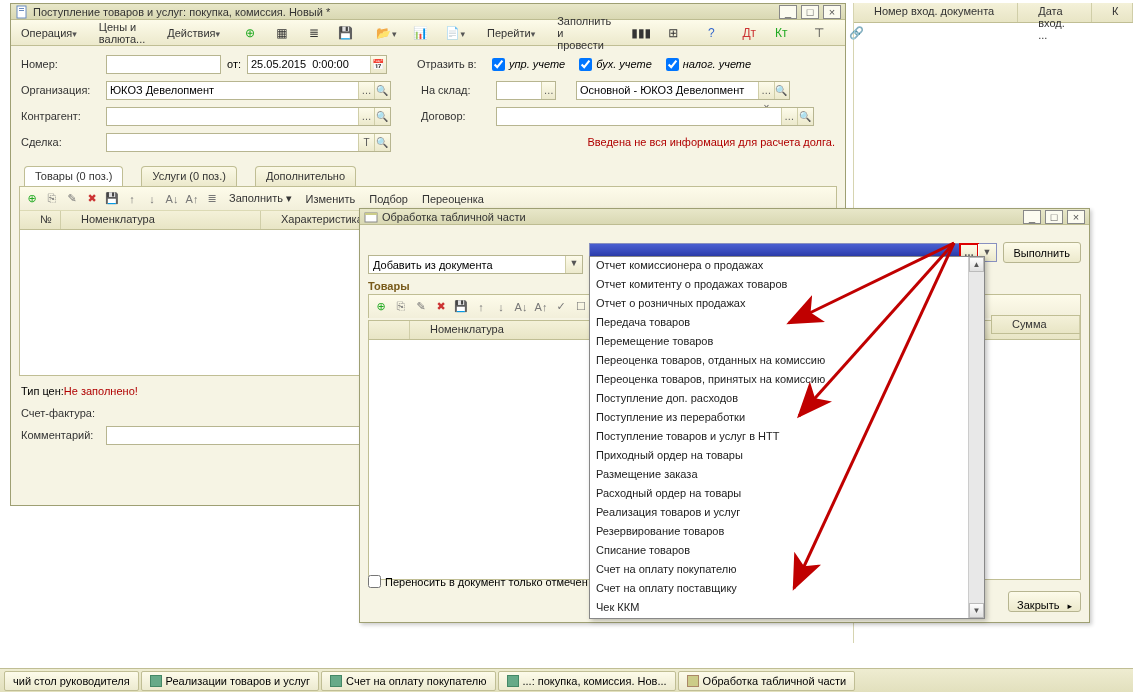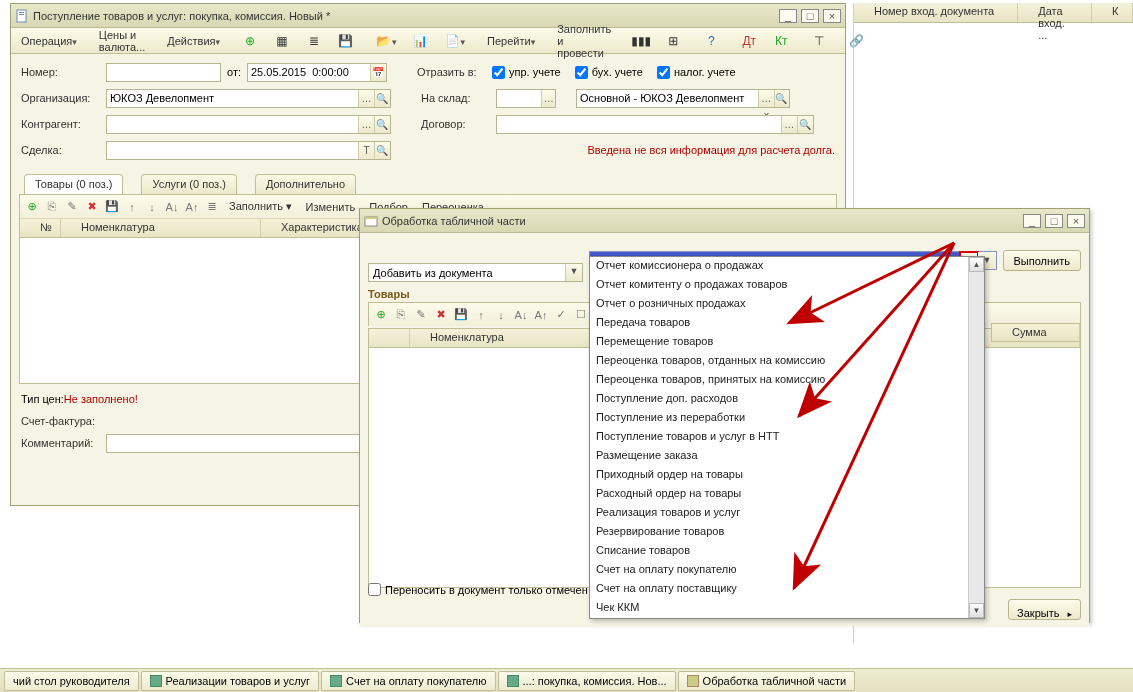--- a/index.html
+++ b/index.html
@@ -1,21 +1,21 @@
 <!DOCTYPE html>
 <html><head>
 <meta charset="utf-8">
 <style>
   * { box-sizing: border-box; margin: 0; padding: 0; font-family: Tahoma, Arial, sans-serif; font-size: 11px; }
   body { background: #fff; width: 1133px; height: 692px; overflow: hidden; position: relative; }
 
   
   .win { position: absolute; border: 1px solid #9e9f73; background: #f6f4e4; }
   .win-main { left: 10px; top: 3px; width: 836px; height: 503px; }
-  .titlebar { height: 24px; background: linear-gradient(#e8e7c9, #d9d8b3); border-bottom: 1px solid #bdbc91; display: flex; align-items: center; padding: 0 4px; justify-content: center; }
+  .titlebar { height: 16px; background: linear-gradient(#e8e7c9, #d9d8b3); border-bottom: 1px solid #bdbc91; display: flex; align-items: center; padding: 0 4px; justify-content: center; }
   .title-icon { width: 14px; height: 14px; margin-right: 4px; }
   .title-text { flex: 1; color: #333; }
   .winbtns { display: flex; gap: 4px; }
   .winbtn { width: 18px; height: 14px; border: 1px solid #888; background: #fcfbf0; text-align: center; line-height: 12px; color: #555; cursor: pointer; }
 
   
   .toolbar { height: 26px; background: linear-gradient(#fdfbea, #ece9cc); border-bottom: 1px solid #c0be94; display: flex; align-items: center; padding: 0 3px; gap: 2px; }
   .tbtn { height: 20px; padding: 0 6px; display: inline-flex; align-items: center; border: 1px solid transparent; color: #333; cursor: pointer; }
   .tbtn .dd::after { content: ' ▾'; font-size: 9px; color: #555; }
   .sep { width: 1px; height: 18px; background: #c0be94; margin: 0 2px; }
@@ -23,21 +23,21 @@
 
   
   .form { padding: 6px 10px; }
   .row { display: flex; align-items: center; height: 24px; margin-bottom: 2px; }
   .lbl { width: 85px; color: #333; }
   .col2 { margin-left: 30px; }
   .field { height: 19px; border: 1px solid #b7b590; background: #fff; display: inline-flex; align-items: center; }
   .field input { border: none; outline: none; height: 17px; padding: 0 3px; background: transparent; width: 100%; }
   .fbtn { width: 18px; height: 17px; border-left: 1px solid #d0cea8; background: linear-gradient(#fdfbea,#ece9cc); text-align: center; line-height: 17px; color: #555; cursor: pointer; font-size: 10px; }
   .chk { margin-right: 4px; }
-  .chklbl { margin-right: 14px; }
+  .chklbl { margin-right: 14px; font-style: italic; }
   .info-red { color: #b00000; text-align: right; }
 
   
   .tabs { display: flex; gap: 18px; padding: 0 13px; margin-top: 4px; }
   .tab { height: 20px; padding: 3px 10px 0 10px; border: 1px solid #c0be94; border-bottom: none; border-radius: 4px 4px 0 0; background: linear-gradient(#fbf9e6,#ece9cc); color: #333; cursor: pointer; }
   .tab.active { background: #fff; font-weight: normal; }
   .tabbody { margin: 0 8px; border: 1px solid #c0be94; background: #fff; height: 190px; }
 
   
   .minitb { height: 24px; border-bottom: 1px solid #dcdab5; display: flex; align-items: center; padding: 0 3px; gap: 2px; background: linear-gradient(#fdfbea,#f2efda); }
@@ -371,22 +371,22 @@
       <div class="dlitem">Отчет комиссионера о продажах</div>
       <div class="dlitem">Отчет комитенту о продажах товаров</div>
       <div class="dlitem">Отчет о розничных продажах</div>
       <div class="dlitem">Передача товаров</div>
       <div class="dlitem">Перемещение товаров</div>
       <div class="dlitem">Переоценка товаров, отданных на комиссию</div>
       <div class="dlitem">Переоценка товаров, принятых на комиссию</div>
       <div class="dlitem">Поступление доп. расходов</div>
       <div class="dlitem">Поступление из переработки</div>
       <div class="dlitem">Поступление товаров и услуг в НТТ</div>
+      <div class="dlitem">Приходный ордер на товары</div>
       <div class="dlitem">Размещение заказа</div>
-      <div class="dlitem">Приходный ордер на товары</div>
       <div class="dlitem">Расходный ордер на товары</div>
       <div class="dlitem">Реализация товаров и услуг</div>
       <div class="dlitem">Резервирование товаров</div>
       <div class="dlitem">Списание товаров</div>
       <div class="dlitem">Счет на оплату покупателю</div>
       <div class="dlitem">Счет на оплату поставщику</div>
       <div class="dlitem">Чек ККМ</div>
     </div>
   <div class="dlscroll">
     <div class="dlsbtn">▲</div>

